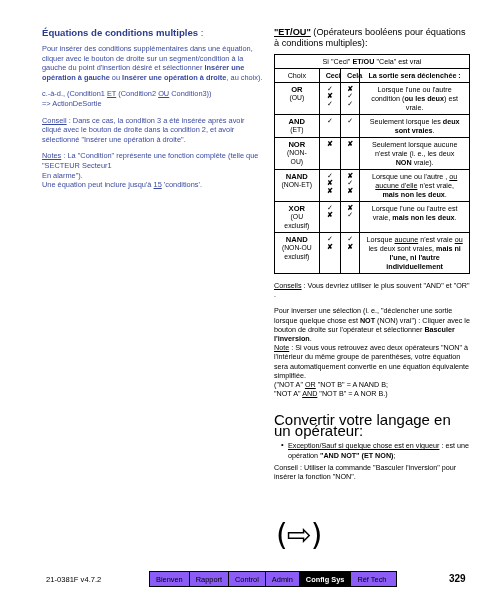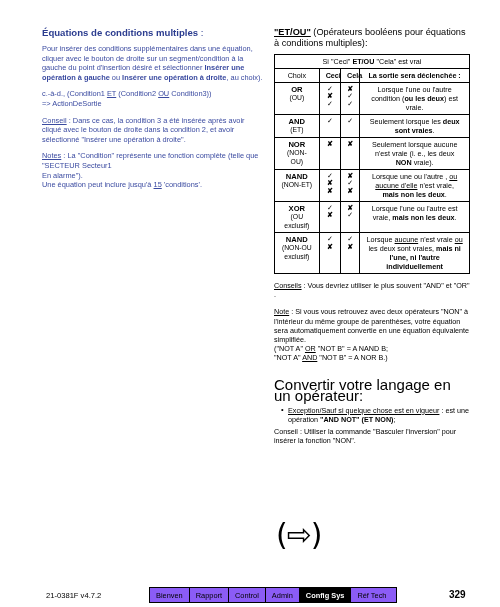--- a/index.html
+++ b/index.html
@@ -188,21 +188,20 @@
     font-family: "DejaVu Sans", sans-serif;
   }
 
   
   .footer {
     position: absolute;
     left: 0;
     top: 571px;
     width: 500px;
     height: 20px;
-    margin-top: 16px;
   }
   .doc-id {
     position: absolute;
     left: 46px;
     top: 4px;
     font-size: 7.6px;
     color: #000;
   }
   .navbar {
     position: absolute;
@@ -389,22 +388,25 @@
             </td>
             <td class="out">Lorsque <u>aucune</u> n'est vraie <u>ou</u> les deux sont vraies, <b>mais ni l'une, ni l'autre individuellement</b></td>
           </tr>
         </tbody>
     </table>
 
     <p class="r-body">
       <u>Conseils</u><span> :  Vous devriez utiliser le plus souvent "AND" et  "OR" .</span>
     </p>
 
-
-    <p class="r-body" style="margin-top:8px">
+    <p class="r-body">
+      <span>Pour inverser une sélection (i. e., "déclencher une sortie lorsque quelque chose est </span><b>NOT</b><span> (NON)  vrai") : Cliquer avec le bouton de droite sur l'opérateur et sélectionner </span><b>Basculer l'inversion</b><span>.</span>
+    </p>
+
+    <p class="r-body" style="margin-top:0">
       <u>Note</u><span> :  Si vous vous retrouvez avec deux opérateurs "NON" à l'intérieur du même groupe de parenthèses, votre équation sera automatiquement convertie en une équation équivalente simplifiée.</span>
     </p>
 
     <p class="r-body" style="margin-top:0">
       <span>("NOT A"  </span><u>OR</u><span>  "NOT B"  = A   NAND   B;</span><br>
       <span> "NOT A" </span><u>AND</u><span> "NOT B"  = A   NOR   B.)</span>
     </p>
 
     <p class="r-subheading">Convertir votre langage en un opérateur:</p>
 

